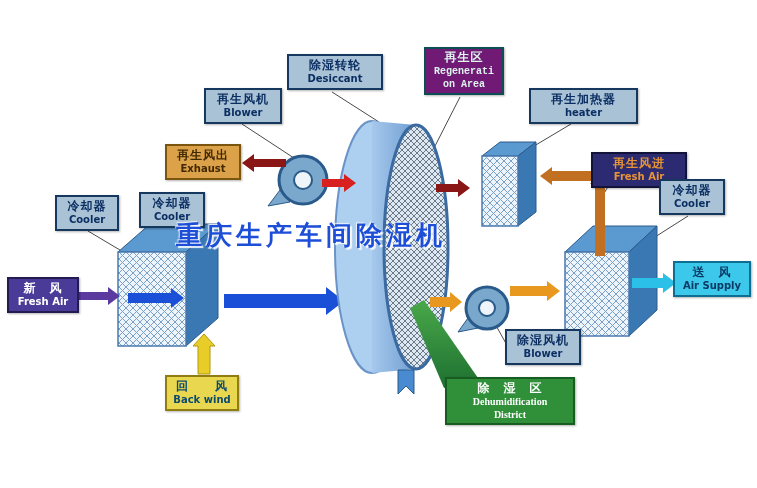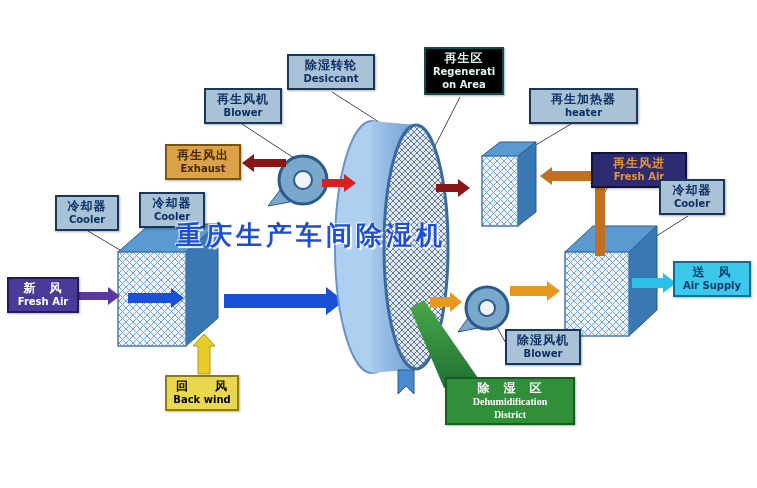--- a/index.html
+++ b/index.html
@@ -7,32 +7,32 @@
               font-family:"DejaVu Sans","Liberation Sans",sans-serif; }
   .stage { position:absolute; left:0; top:0; width:757px; height:488px; }
   svg.diagram { position:absolute; left:0; top:0; z-index:1; }
 
   .label-box { position:absolute; z-index:5; border:2px solid #16375e; background:#a9c2d6;
                text-align:center; padding:2px 3px; line-height:1.25;
                box-shadow:1px 1px 2px rgba(0,0,0,.3); }
   .label-box .zh { font-size:12px; font-weight:bold; color:#0c2f63; letter-spacing:1px; white-space:nowrap; }
   .label-box .en { font-size:10px; font-weight:bold; color:#0c2f63; }
 
-  .teal      { background:#000000; border-color:#0b4f55; }
+  .teal      { background:#701a75; border-color:#0b4f55;font-family:Liberation Mono, monospace; }
   .teal .zh, .teal .en { color:#dff3ee; }
   .orangebox { background:#dca24a; border-color:#7a5510; }
   .orangebox .zh, .orangebox .en { color:#402800; }
   .navybox   { background:#2c2b72; border-color:#131238; }
   .navybox .zh, .navybox .en { color:#e89434; }
   .purplebox { background:#4b3b98; border-color:#241c50; }
   .purplebox .zh, .purplebox .en { color:#ffffff; }
   .cyanbox   { background:#3cc8ea; border-color:#0e6e92; }
   .cyanbox .zh, .cyanbox .en { color:#0a3a66; }
   .yellowbox { background:#e9d84f; border-color:#8f7d12; }
-  .yellowbox .zh, .yellowbox .en { color:#000000; }
+  .yellowbox .zh, .yellowbox .en { color:#0c4a6e; }
   .greenbox  { background:#2f9039; border-color:#175c20; }
   .greenbox .zh, .greenbox .en { color:#ffffff; }
 
   .title { position:absolute; left:176px; top:218px; z-index:10; font-size:26px; font-weight:bold;
            color:#1d4ed8; letter-spacing:4px; white-space:nowrap;
            text-shadow:2px 2px 1px rgba(255,255,255,.9), -1px -1px 1px rgba(255,255,255,.9); }
 </style>
 </head>
 <body>
 
@@ -147,21 +147,21 @@
   <g>
     <polygon points="632,278 663,278 663,273 676,283 663,293 663,288 632,288" fill="#2ac0e8"></polygon>
   </g>
 </svg>
 
 <div class="label-box" style="left:204px; top:88px; width:78px;">
   <div class="zh">再生风机</div>
   <div class="en">Blower</div>
 </div>
 
-<div class="label-box" style="left:287px; top:54px; width:88px;">
+<div class="label-box" style="left:287px; top:54px; width:96px;">
   <div class="zh">除湿转轮</div>
   <div class="en">Desiccant</div>
 </div>
 
 <div class="label-box teal" style="left:424px; top:47px; width:80px;">
   <div class="zh">再生区</div>
   <div class="en">Regenerati on Area</div>
 </div>
 
 <div class="label-box" style="left:529px; top:88px; width:109px;">

